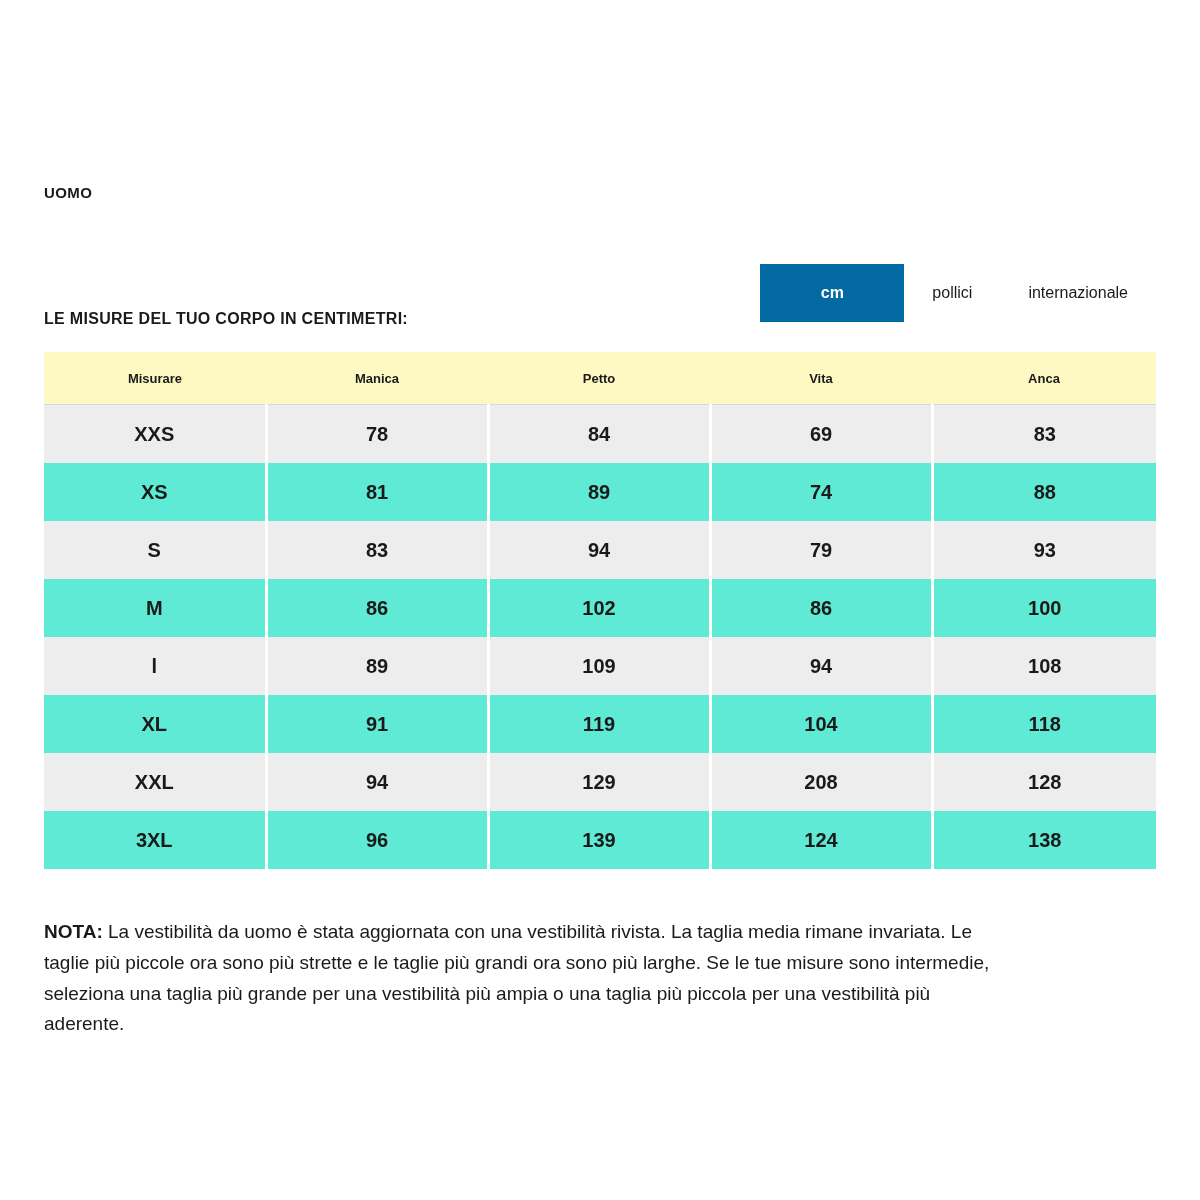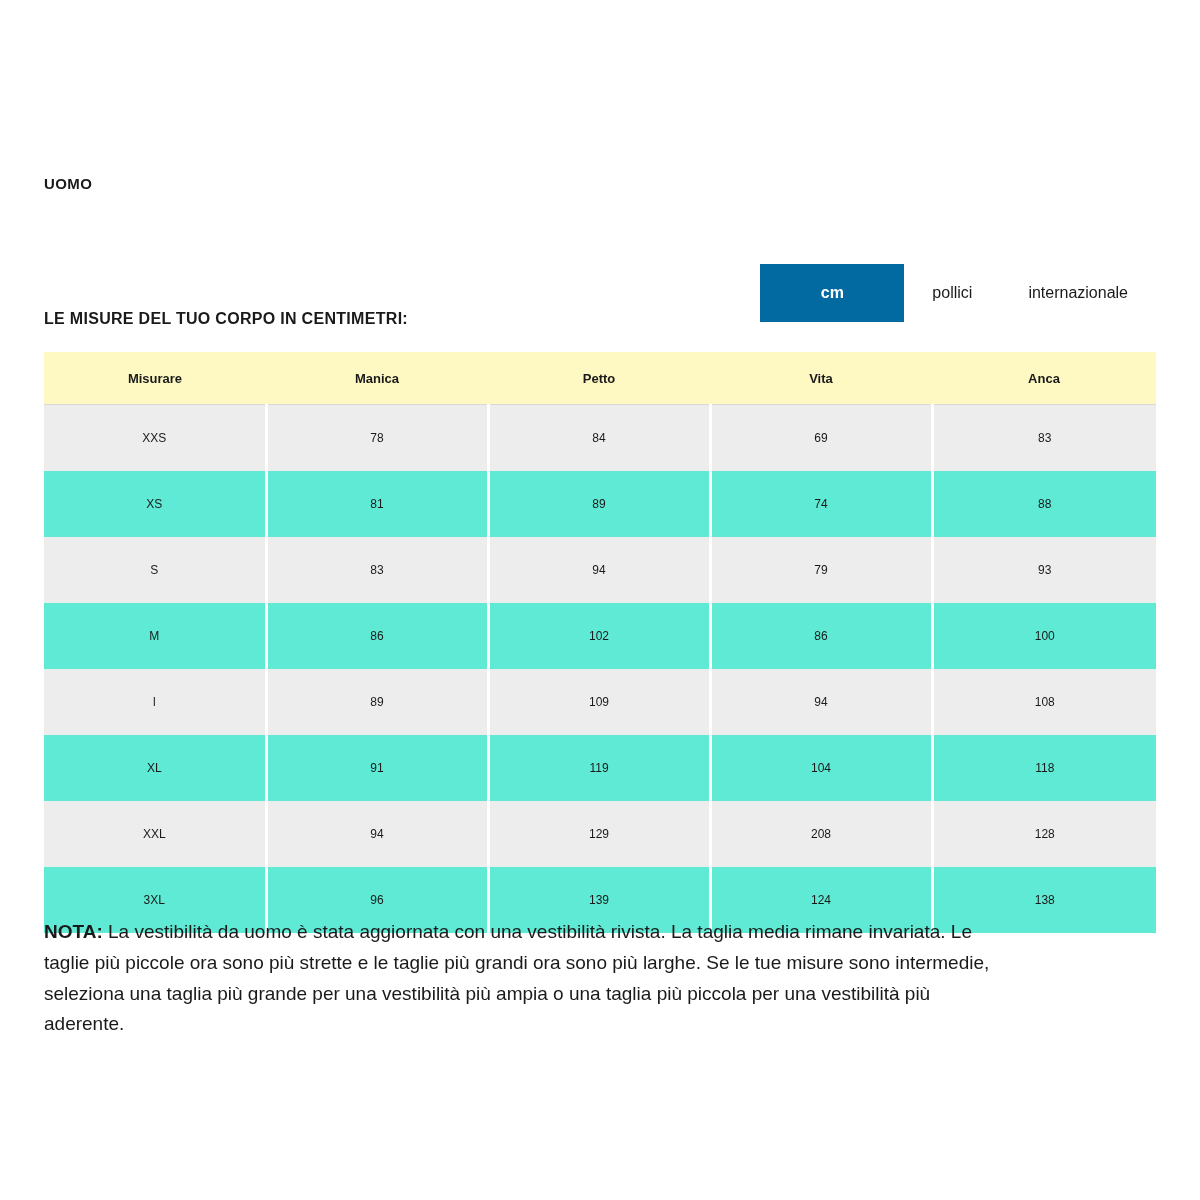--- a/index.html
+++ b/index.html
@@ -19,21 +19,21 @@
     width: 1200px;
     height: 1200px;
     box-sizing: border-box;
     padding: 0 44px;
   }
 
   
   .eyebrow {
     position: absolute;
     left: 44px;
-    top: 175px;
+    top: 184px;
     font-size: 15px;
     font-weight: 700;
     letter-spacing: 0.4px;
     color: #1a1a1a;
   }
   .title {
     position: absolute;
     left: 44px;
     top: 220px;
     font-size: 26px;
@@ -84,25 +84,25 @@
   .table {
     position: absolute;
     left: 44px;
     top: 352px;
     width: 1112px;
     border-collapse: collapse;
     table-layout: fixed;
   }
   .table th, .table td {
     text-align: center;
-    font-size: 12px;
-    font-weight: 400;
+    font-size: 20px;
+    font-weight: 700;
     color: #1a1a1a;
     padding: 0;
-    height: 66px;
+    height: 58px;
     vertical-align: middle;
   }
   .table thead th {
     font-weight: 700;
     font-size: 13px;
     height: 52px;
     background: #fef9c3;
     border-bottom: 1px solid #d8d8d8;
   }
   .table tbody tr.shaded td {

